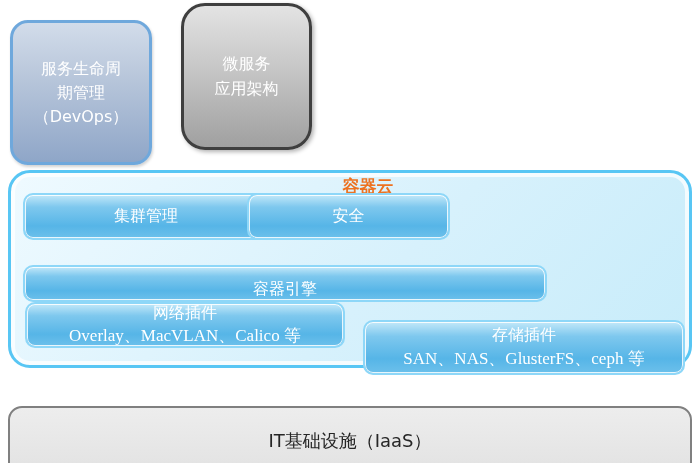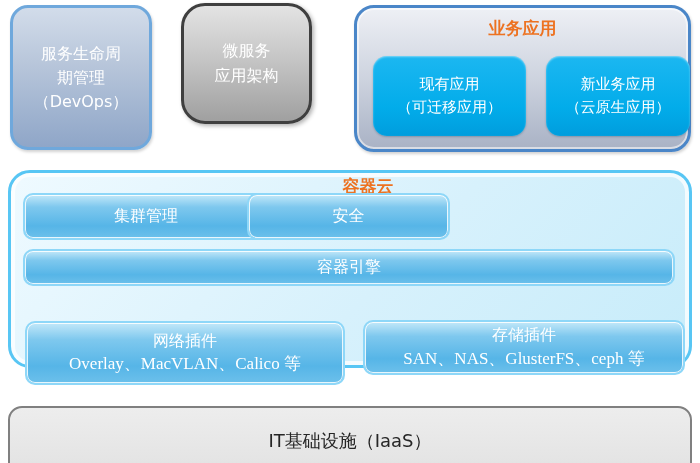--- a/index.html
+++ b/index.html
@@ -9,28 +9,28 @@
     overflow:hidden;
   }
   .abs { position:absolute; box-sizing:border-box; }
   .center-col {
     display:flex; flex-direction:column; align-items:center; justify-content:center;
     text-align:center;
   }
 
   
   .devops-box {
-    left:10px; top:5px; width:142px; height:145px;
+    left:10px; top:20px; width:142px; height:145px;
     border:3px solid #6FA8DC; border-radius:18px;
     background:linear-gradient(180deg,#d2dcea 0%,#b9c7db 38%,#8fa6c8 100%);
     color:#ffffff; font-size:16px; line-height:1.5;
     box-shadow:1px 2px 3px rgba(0,0,0,0.18);
   }
   .micro-box {
-    left:181px; top:3px; width:131px; height:121px;
+    left:181px; top:3px; width:131px; height:147px;
     border:3px solid #3f3f3f; border-radius:24px;
     background:linear-gradient(180deg,#e3e3e3 0%,#c6c6c6 45%,#a0a0a0 100%);
     color:#ffffff; font-size:16px; line-height:1.55;
     box-shadow:2px 2px 4px rgba(0,0,0,0.3);
   }
   .business-box {
     left:354px; top:5px; width:337px; height:147px;
     border:3px solid #4a86c8; border-radius:20px;
     background:linear-gradient(180deg,#eef0f5 0%,#ccd2de 52%,#a9b2c5 100%);
     box-shadow:inset 0 0 0 2px rgba(255,255,255,0.55), 1px 2px 3px rgba(0,0,0,0.18);
@@ -60,22 +60,22 @@
   }
   .pill {
     border:2px solid #8ed7f8; border-radius:10px;
     background:linear-gradient(180deg,#c2e8f9 0%,#7ec8ee 28%,#56b5e7 72%,#6cc0eb 100%);
     color:#ffffff; font-size:16px; line-height:1.4;
     box-shadow:inset 0 0 0 1px rgba(255,255,255,0.85);
   }
   .pill-cluster    { left:12px;  top:20px;  width:246px; height:47px; }
   .pill-security   { left:236px; top:20px;  width:203px; height:47px; }
   .pill-monitoring { left:456px; top:20px;  width:207px; height:47px; font-weight:bold; }
-  .pill-engine     { left:12px;  top:76px;  width:652px; height:37px; }
-  .pill-network    { left:14px;  top:129px; width:320px; height:64px;margin-top:19px; }
+  .pill-engine     { left:12px;  top:92px;  width:524px; height:37px;justify-content:flex-end; }
+  .pill-network    { left:14px;  top:129px; width:320px; height:46px; }
   .pill-storage    { left:352px; top:147px; width:322px; height:55px; }
   .latin-line { font-family:Liberation Serif, serif; font-size:17px; }
 
   
   .iaas-box {
     left:8px; top:406px; width:684px; height:70px;
     border:2px solid #808080; border-radius:14px;
     background:linear-gradient(180deg,#ededed 0%,#e2e2e2 100%);
     color:#262626; font-size:18px;
   }
@@ -89,33 +89,20 @@
     <div>服务生命周</div>
     <div>期管理</div>
     <div>（DevOps）</div>
   </div>
 
   <div class="abs center-col micro-box">
     <div>微服务</div>
     <div>应用架构</div>
   </div>
 
-  <div class="abs business-box">
-    <div class="business-title">业务应用</div>
-
-    <div class="abs center-col cyan-box cyan-existing">
-      <div>现有应用</div>
-      <div>（可迁移应用）</div>
-    </div>
-
-    <div class="abs center-col cyan-box cyan-new">
-      <div>新业务应用</div>
-      <div>（云原生应用）</div>
-    </div>
-  </div>
 
   <div class="abs cloud-box">
     <div class="cloud-title">容器云</div>
 
     <div class="abs center-col pill pill-cluster">
       <div>集群管理</div>
     </div>
 
     <div class="abs center-col pill pill-security">
       <div>安全</div>

